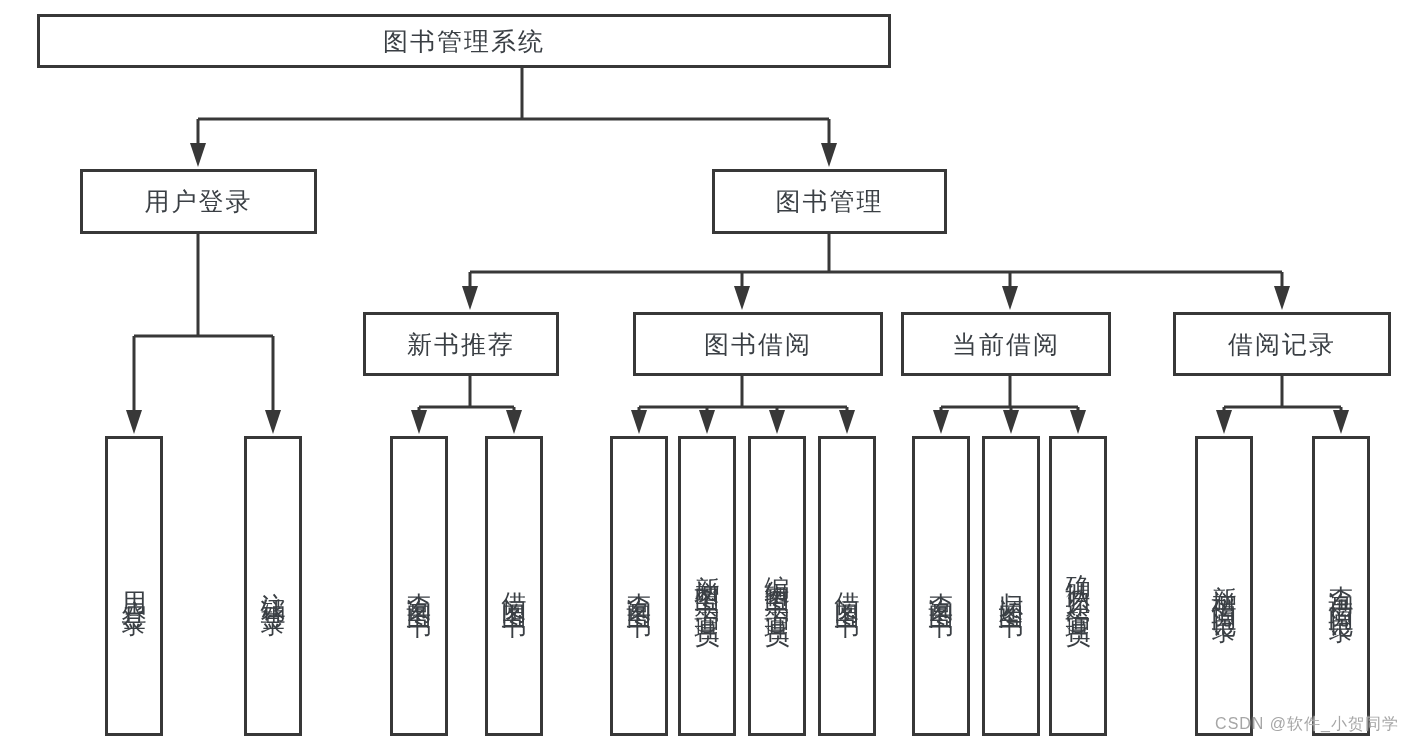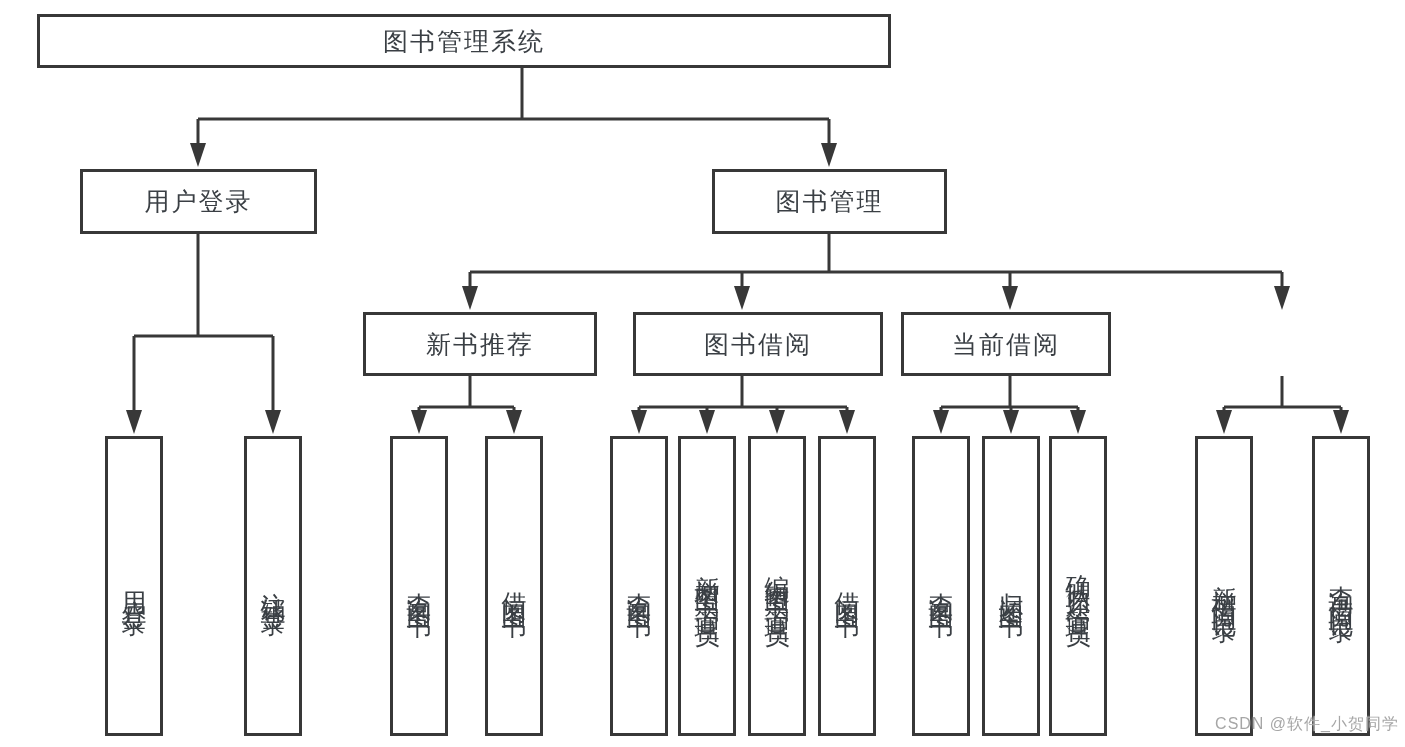--- a/index.html
+++ b/index.html
@@ -114,23 +114,24 @@
       <polygon points="1216,410 1232,410 1224,434"></polygon>
       <polygon points="1333,410 1349,410 1341,434"></polygon>
     </g>
   </svg>
 
   <div class="node hbox" style="left:37px; top:14px; width:854px; height:54px;">图书管理系统</div>
 
   <div class="node hbox" style="left:80px; top:169px; width:237px; height:65px;">用户登录</div>
   <div class="node hbox" style="left:712px; top:169px; width:235px; height:65px;">图书管理</div>
 
-  <div class="node hbox" style="left:363px; top:312px; width:234px; height:64px;">新书推荐</div>
+  <div class="node hbox" style="left:363px; top:312px; width:196px; height:64px;">新书推荐</div>
   <div class="node hbox" style="left:633px; top:312px; width:250px; height:64px;">图书借阅</div>
   <div class="node hbox" style="left:901px; top:312px; width:210px; height:64px;">当前借阅</div>
+  <div class="node hbox" style="left:1173px; top:312px; width:218px; height:64px;">借阅记录</div>
 
   <div class="node vbox" style="left:105px;">用户登录</div>
   <div class="node vbox" style="left:244px;">注销登录</div>
 
   <div class="node vbox" style="left:390px;">查询图书</div>
   <div class="node vbox" style="left:485px;">借阅图书</div>
 
   <div class="node vbox" style="left:610px;">查询图书</div>
   <div class="node vbox" style="left:678px;">新增图书（管理员）</div>
   <div class="node vbox" style="left:748px;">编辑图书（管理员）</div>

